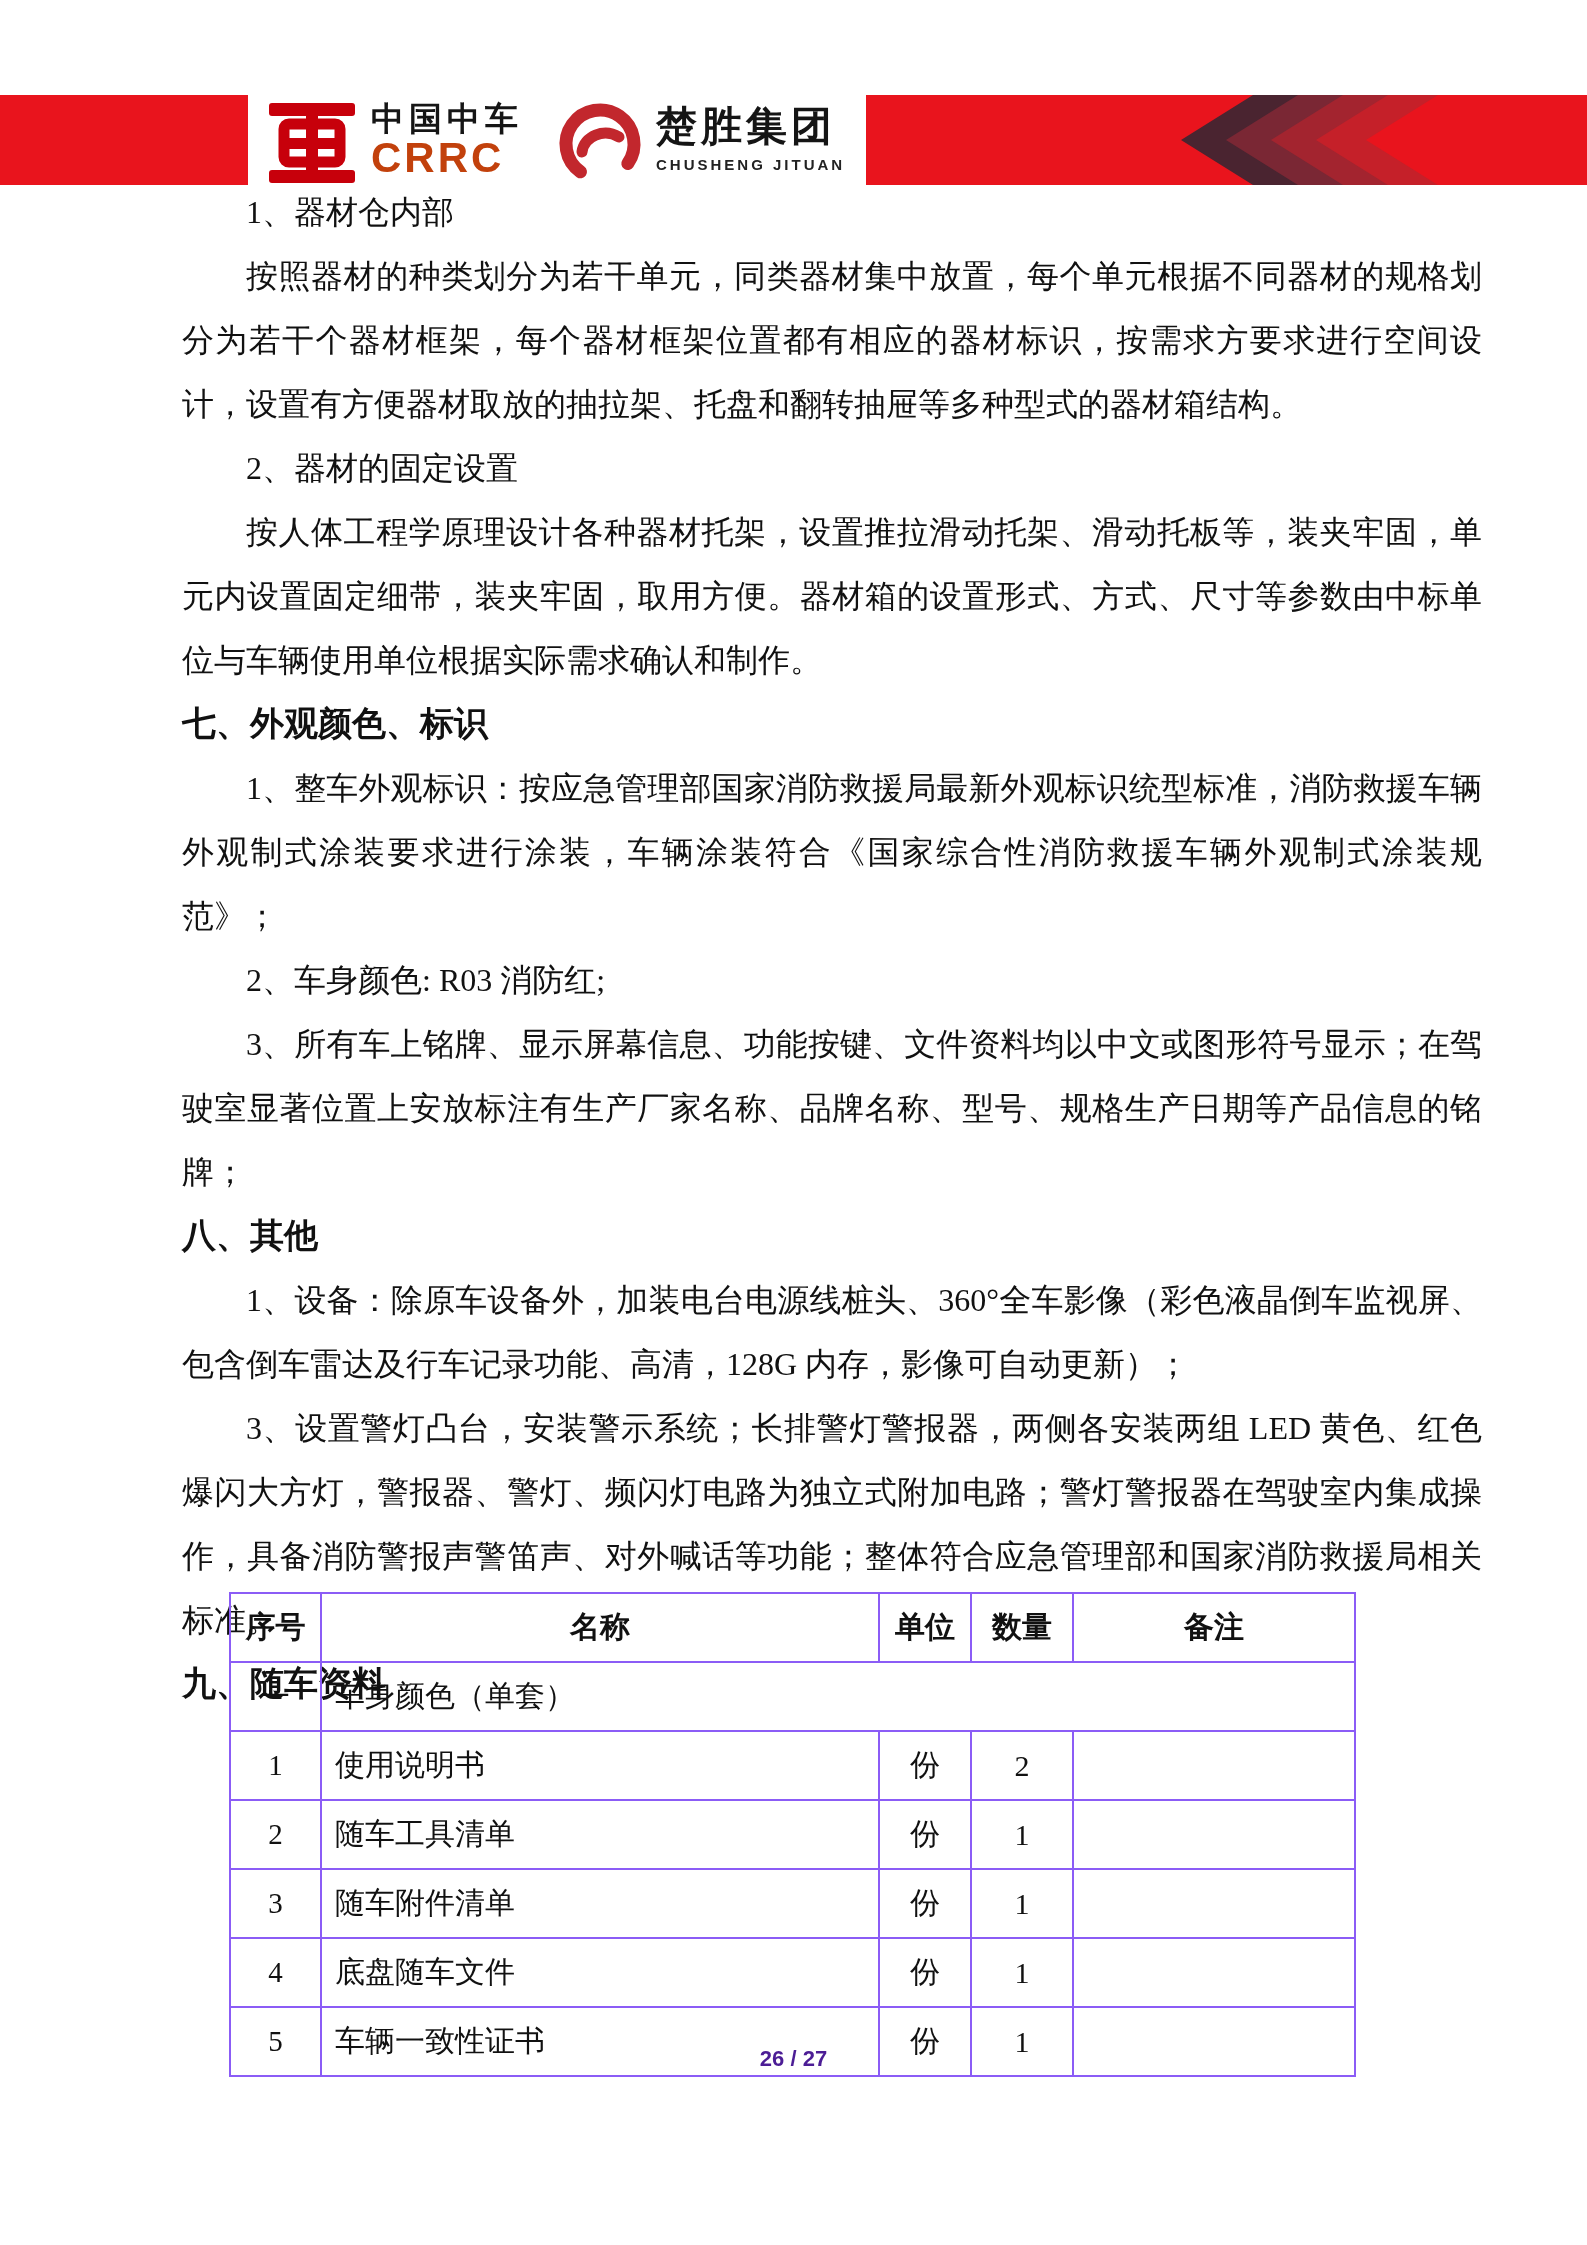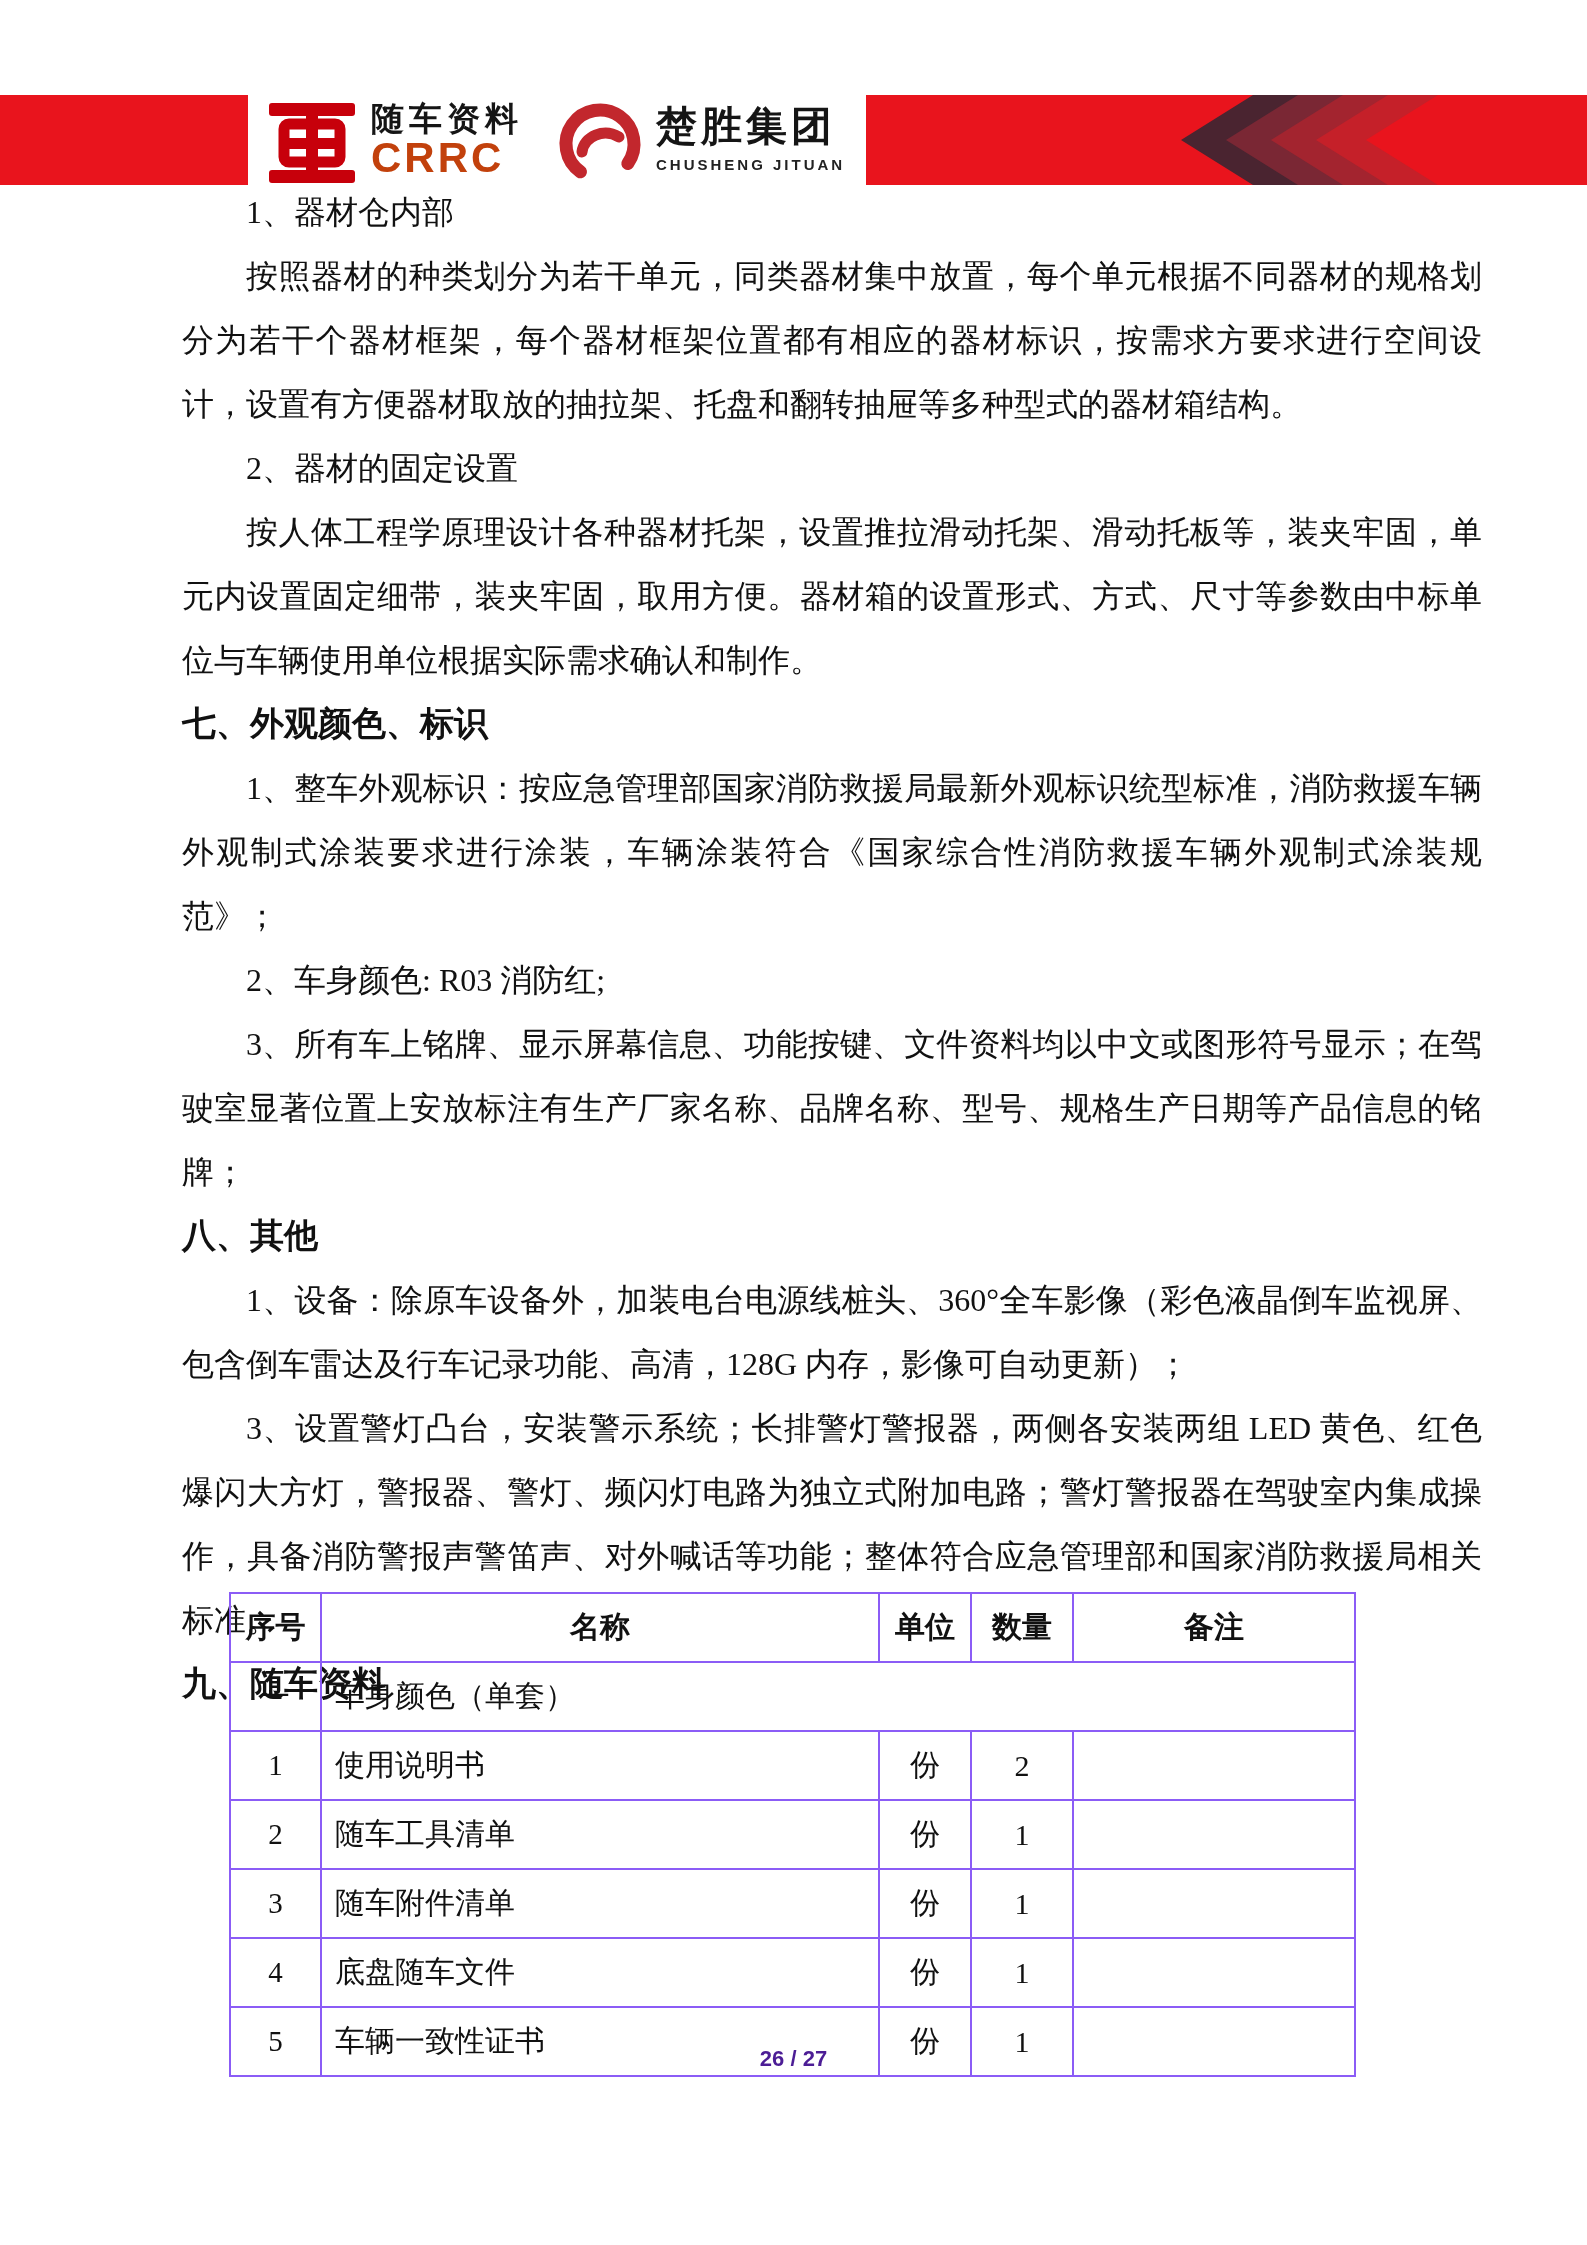--- a/index.html
+++ b/index.html
@@ -72,21 +72,21 @@
     <span id="crrc-emblem">
       <svg width="90" height="80" viewBox="0 0 90 80">
         <rect x="2" y="0" width="86" height="13" rx="3" fill="#C7000B"></rect>
         <rect x="2" y="67" width="86" height="13" rx="3" fill="#C7000B"></rect>
         <rect x="39" y="0" width="12" height="80" fill="#C7000B"></rect>
         <rect x="17" y="21" width="56" height="38" rx="5" fill="none" stroke="#C7000B" stroke-width="11"></rect>
         <rect x="17" y="35" width="56" height="11" fill="#C7000B"></rect>
       </svg>
     </span>
     <div id="crrc-text">
-      <div id="crrc-cn">随车资料</div>
+      <div id="crrc-cn">中国中车</div>
       <div id="crrc-en">CRRC</div>
     </div>
 
     <span id="chusheng-mark">
       <svg width="88" height="88" viewBox="0 0 88 88">
         <circle cx="44" cy="44" r="34" fill="none" stroke="#C2272D" stroke-width="13" stroke-dasharray="160 54" stroke-linecap="round" transform="rotate(125 44 44)"></circle>
         <path d="M 26,52 C 28,36 48,28 63,37" fill="none" stroke="#C2272D" stroke-width="11" stroke-linecap="round"></path>
       </svg>
     </span>
     <div id="chusheng-text">

